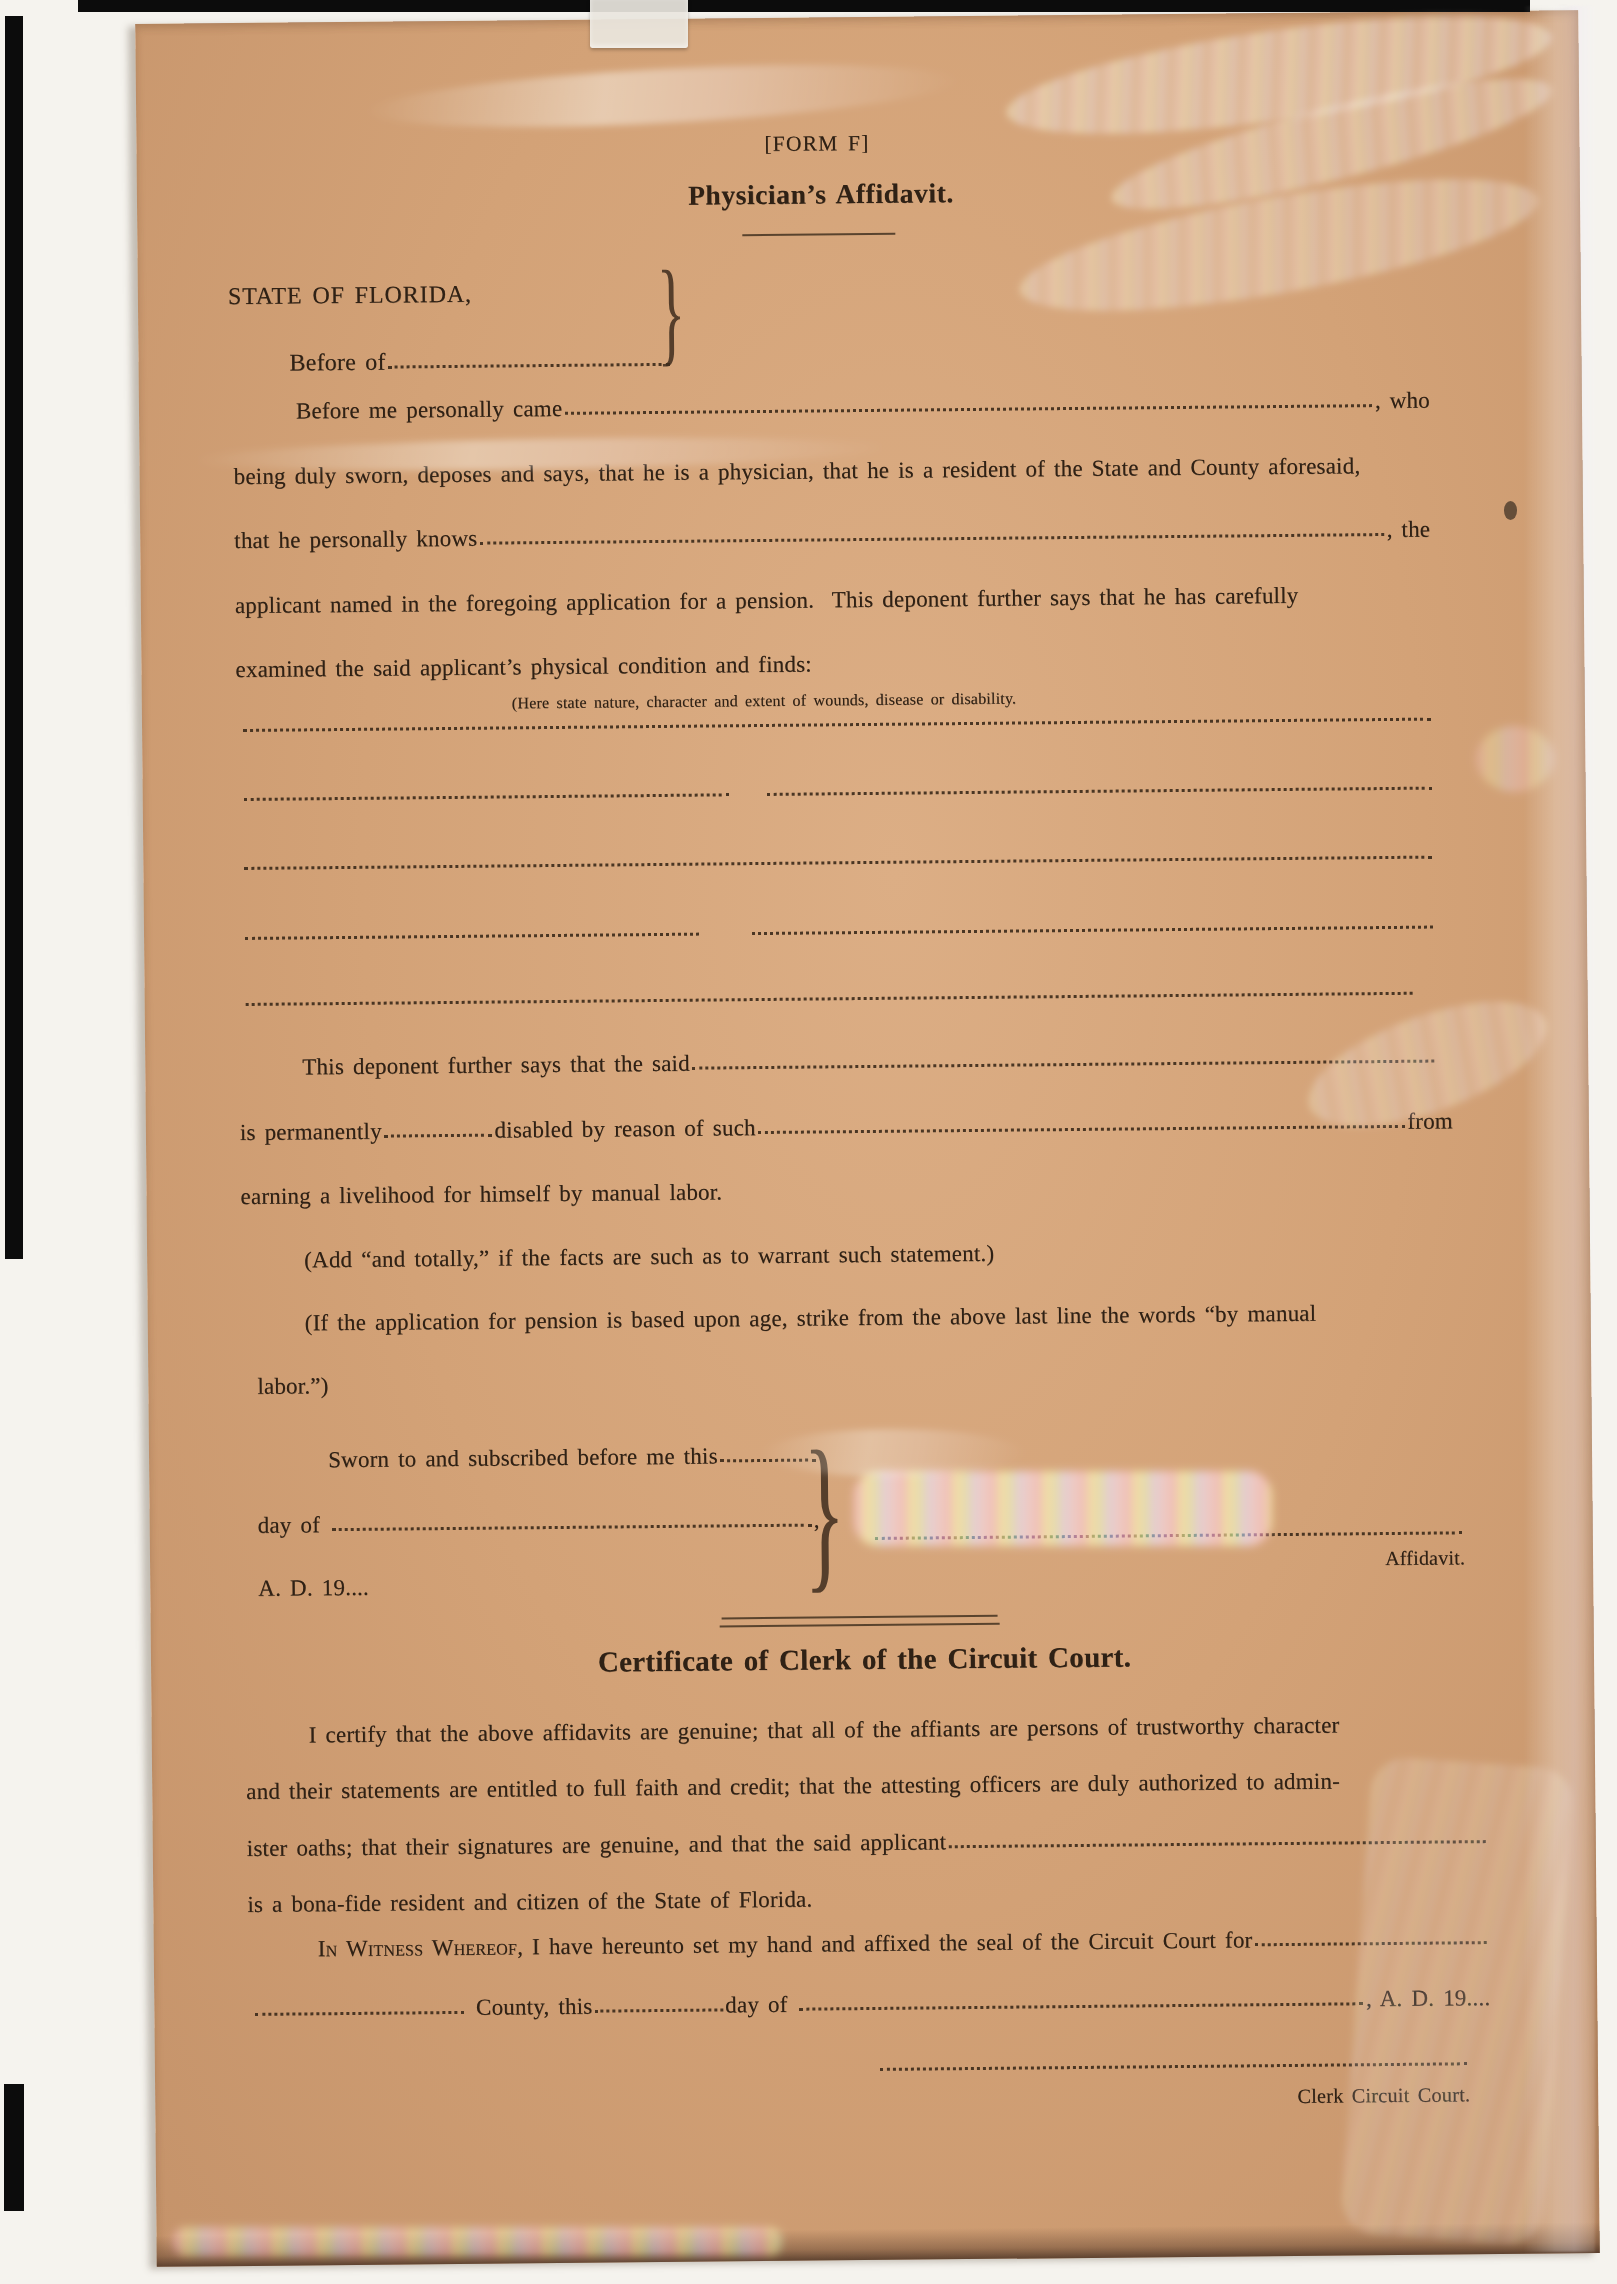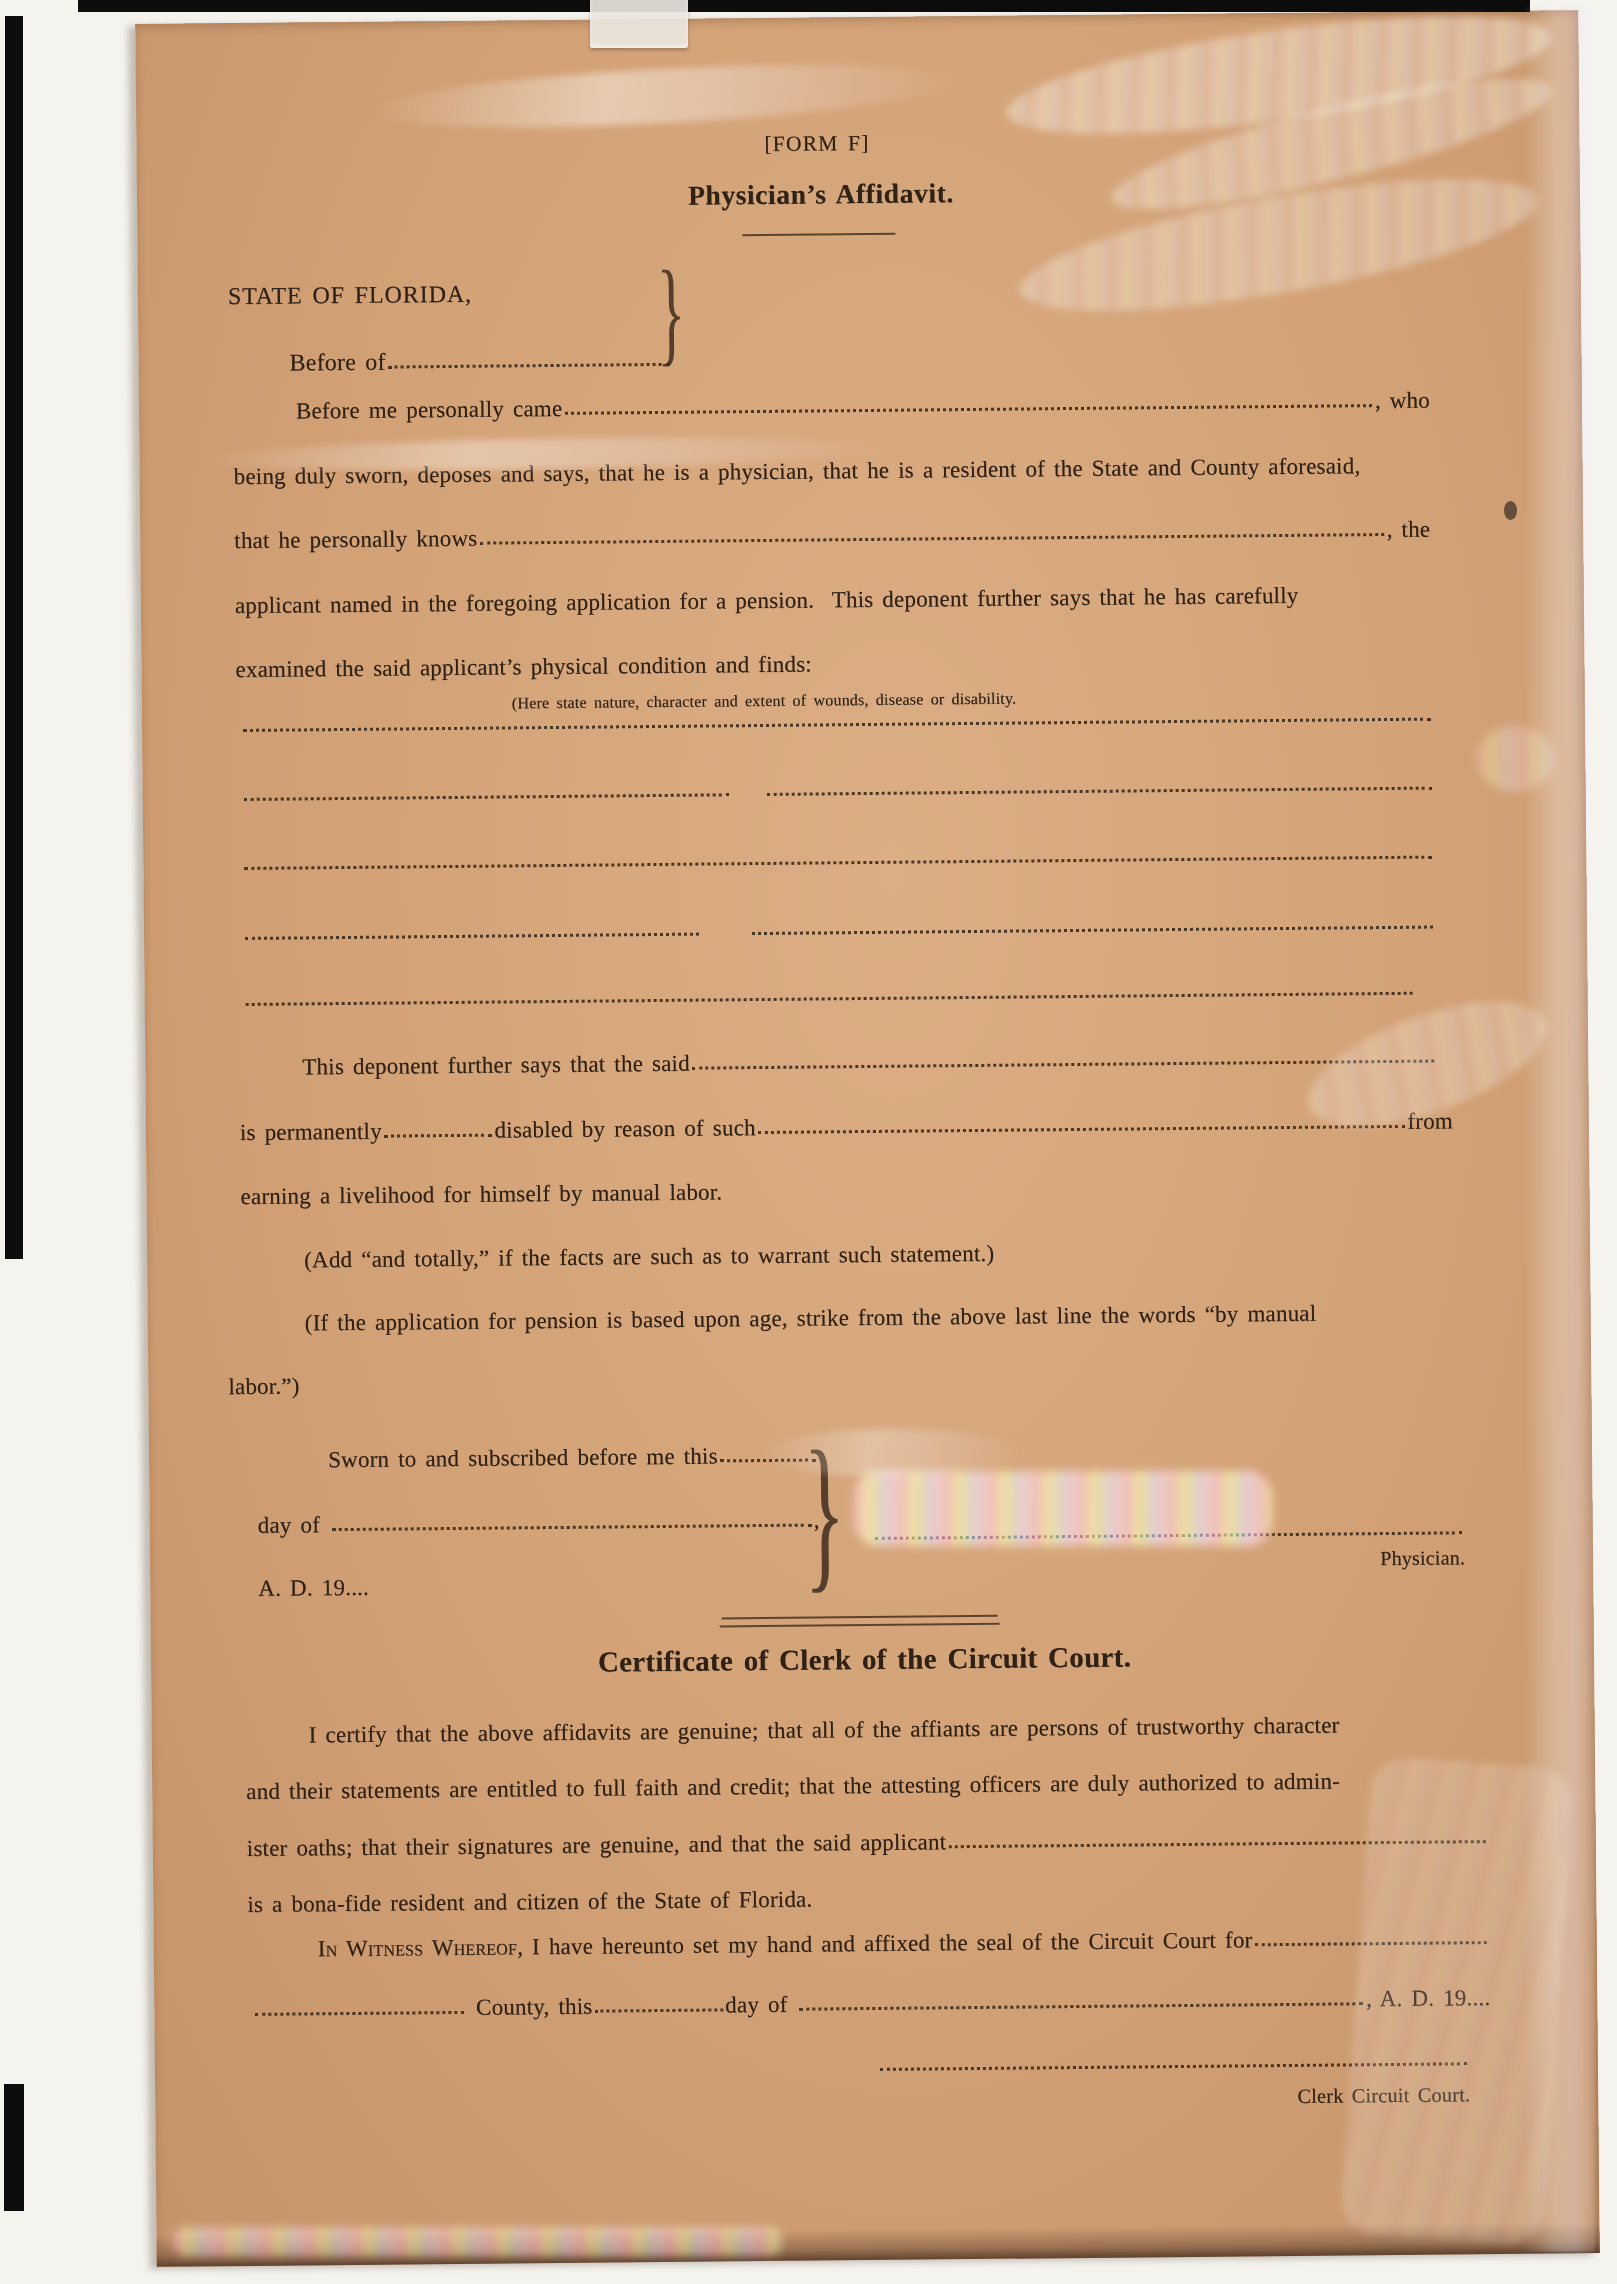--- a/index.html
+++ b/index.html
@@ -144,21 +144,21 @@
   </div>
   <div class="line" style="left:94px;top:1161px;">
     <span>earning a livelihood for himself by manual labor.</span>
   </div>
   <div class="line" style="left:157px;top:1225px;">
     <span>(Add “and totally,” if the facts are such as to warrant such statement.)</span>
   </div>
   <div class="line" style="left:157px;top:1288px;">
     <span>(If the application for pension is based upon age, strike from the above last line the words “by manual</span>
   </div>
-  <div class="line" style="left:80px;top:1351px;">
+  <div class="line" style="left:109px;top:1351px;">
     <span>labor.”)</span>
   </div>
 
   <div class="line" style="left:179px;top:1425px;width:490px;">
     <span>Sworn to and subscribed before me this</span>
     <span class="ld grow"></span>
   </div>
   <div class="line" style="left:108px;top:1490px;width:562px;">
     <span>day of </span>
     <span class="ld grow"></span>
@@ -167,21 +167,21 @@
   <div class="line" style="left:108px;top:1553px;">
     <span>A. D. 19....</span>
   </div>
   <div class="brace" style="left:654px;top:1404px;font-size:173px;line-height:179px;">
       <span>}</span>
     </div>
   <div class="line" style="left:723px;top:1518px;width:591px;height:12px;">
     <span class="ld grow"></span>
   </div>
   <div class="line rt" style="left:1022px;top:1535px;width:293px;font-size:20px;">
-    <span>Physician.</span>
+    <span>Affidavit.</span>
   </div>
 
   <div class="rule" style="left:571px;top:1599px;width:276px;"></div>
   <div class="rule" style="left:569px;top:1607px;width:280px;"></div>
 
   <div class="line ctr" style="left:415px;top:1626px;width:597px;font-size:29px;font-weight:bold;letter-spacing:0.3px;">
     <span>Certificate of Clerk of the Circuit Court.</span>
   </div>
   <div class="line" style="left:157px;top:1700px;">
     <span>I certify that the above affidavits are genuine; that all of the affiants are persons of trustworthy character</span>

